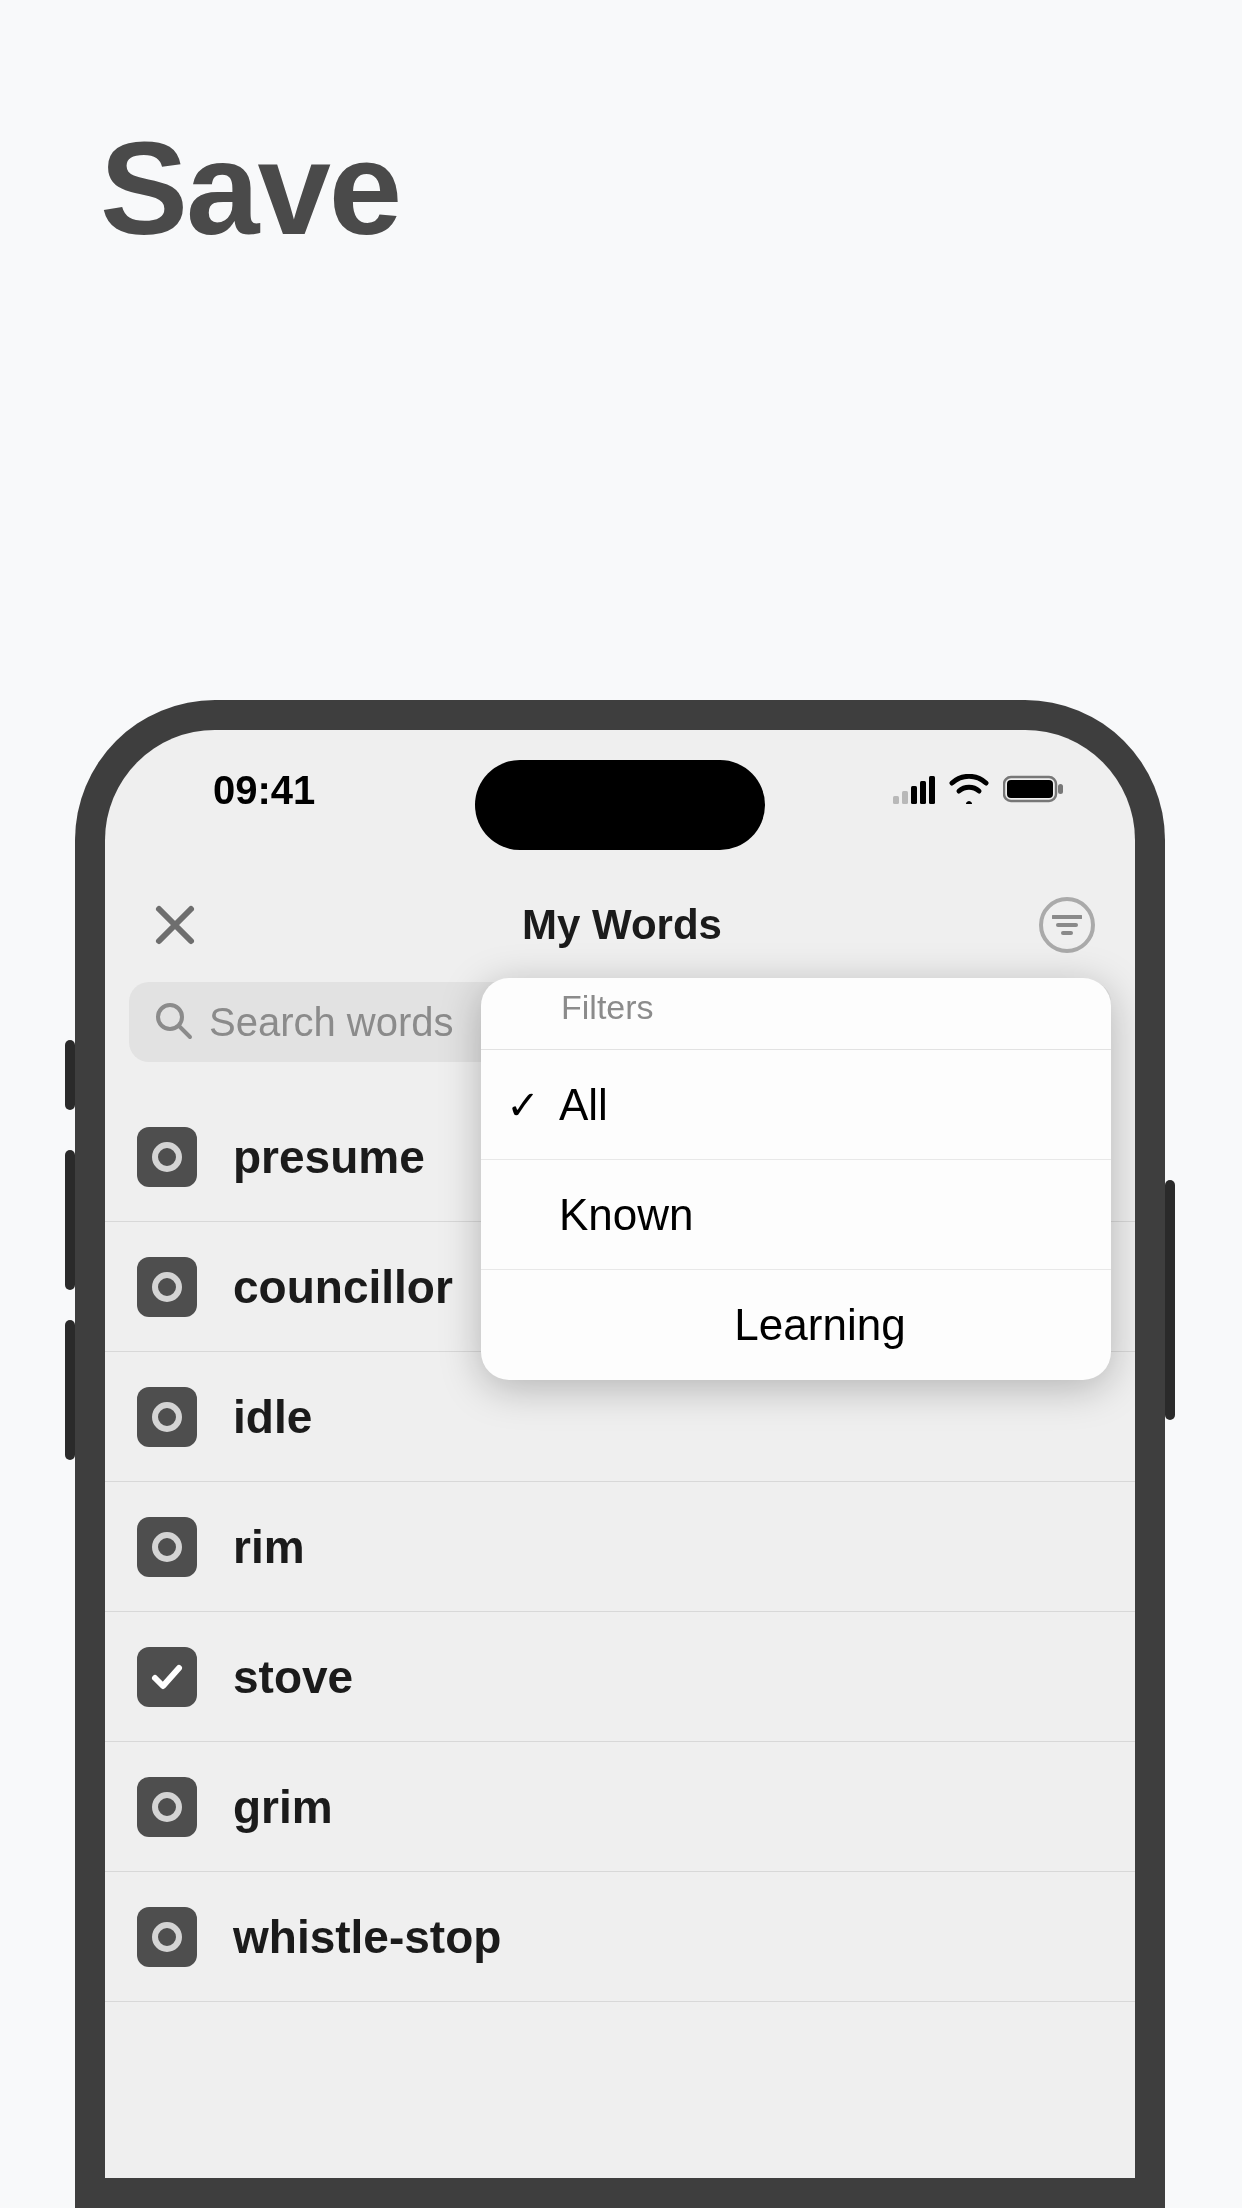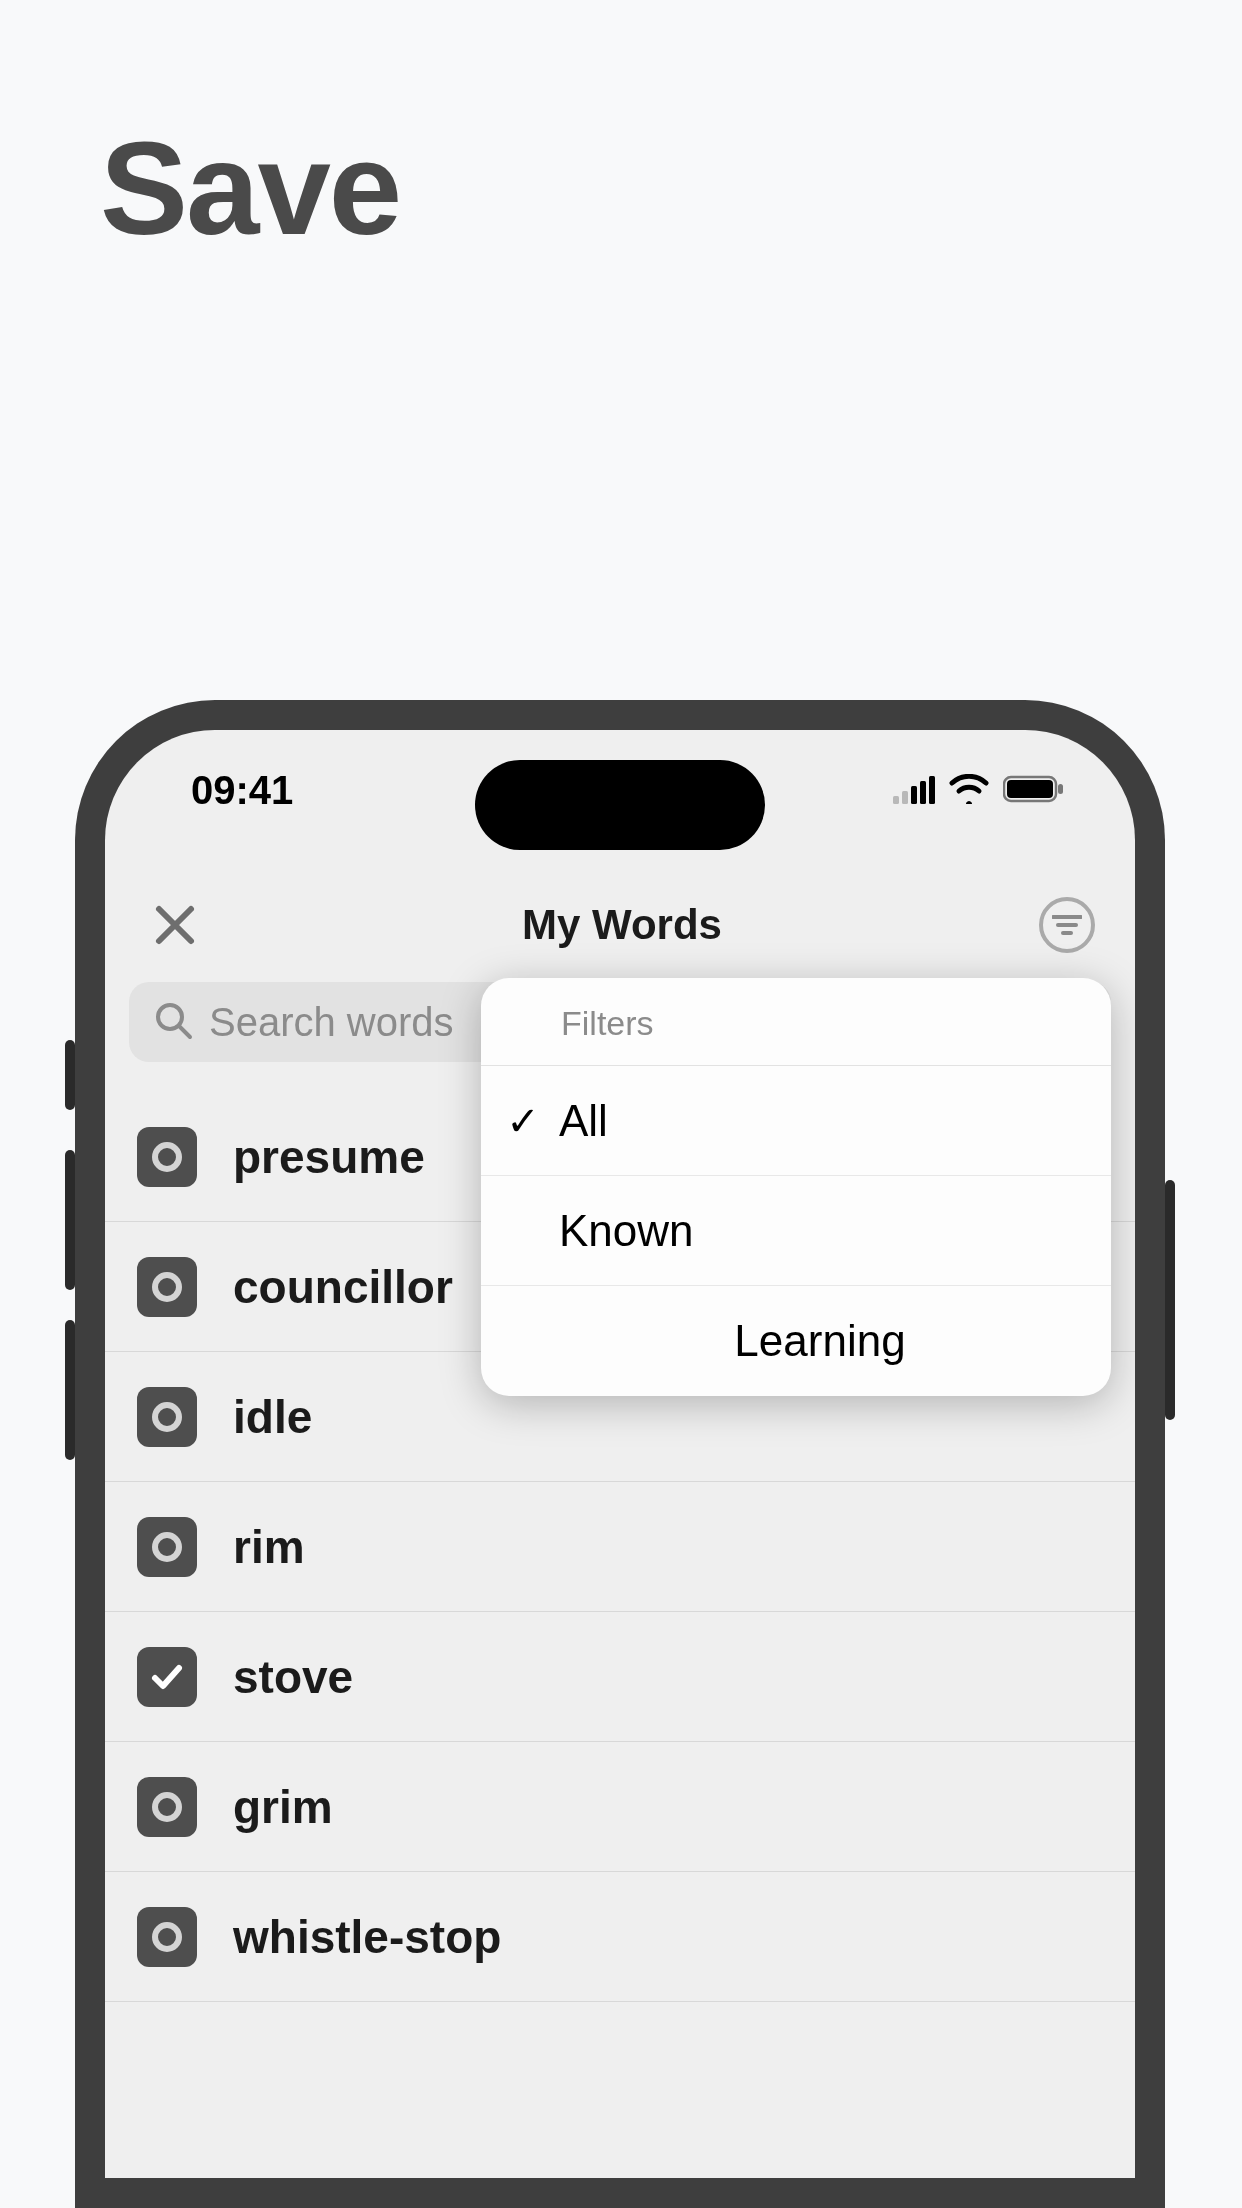--- a/index.html
+++ b/index.html
@@ -67,21 +67,21 @@
     left: 0; right: 0;
     height: 120px;
     display: flex;
     align-items: center;
     justify-content: space-between;
     padding: 0 70px;
     font-size: 40px;
     font-weight: 600;
     color: #000;
   }
-  .status-time { margin-left: 16px; }
+  .status-time { margin-left: 38px; }
   .status-icons { display:flex; align-items:center; gap:14px; }
 
   
   .app-header {
     position: absolute;
     top: 150px;
     left: 0; right: 0;
     height: 90px;
     display: flex;
     align-items: center;
@@ -167,21 +167,20 @@
     border-radius: 28px;
     box-shadow: 0 8px 40px rgba(0,0,0,0.25);
     z-index: 40;
     overflow: hidden;
   }
   .popover-header {
     padding: 10px 56px 22px 80px;
     font-size: 34px;
     color: #8b8b8b;
     border-bottom: 1px solid #e2e2e2;
-    margin-top: 16px;
   }
   .popover-item {
     height: 110px;
     display:flex;
     align-items:center;
     padding: 0 30px 0 24px;
     border-bottom: 1px solid #e8e8e8;
     gap: 18px;
     font-size: 44px;
     color: #000;

